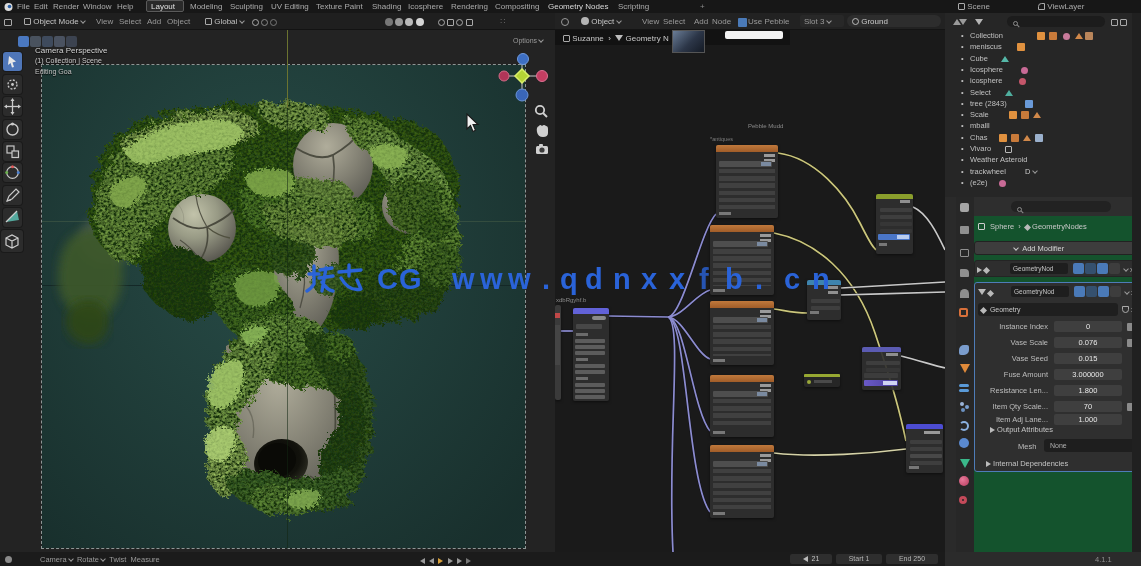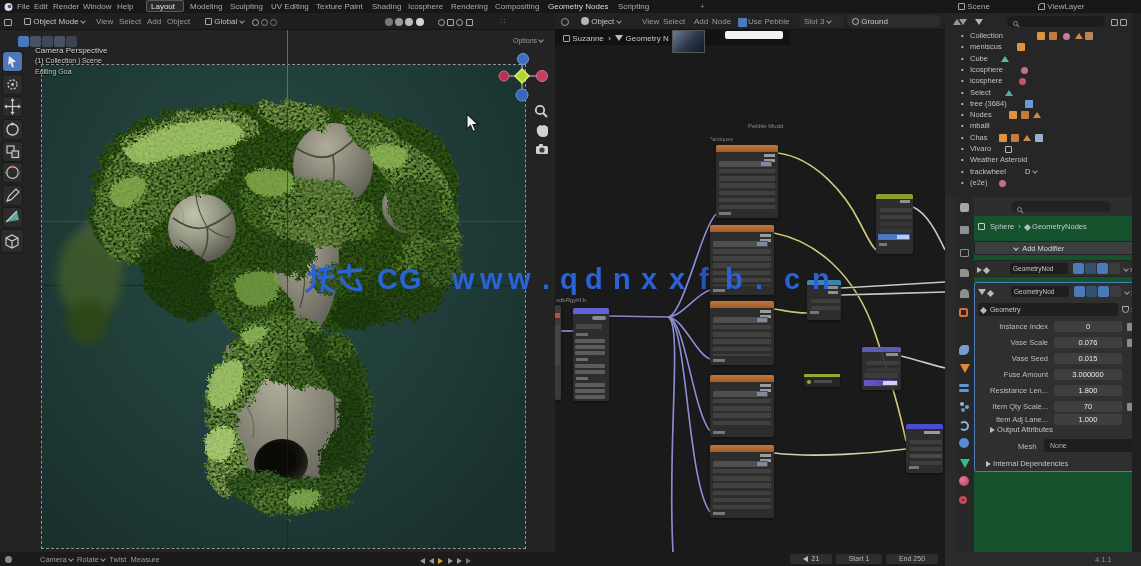--- a/index.html
+++ b/index.html
@@ -539,24 +539,24 @@
    <div class="orow" style="left:16px;top:52px">•</div>
           <span class="orow" style="left:25px;top:52px">Icosphere</span>
    <span class="orow" style="left:76px;top:53px"><span class="ici" style="width:7px;height:7px;background:#c86a96"></span></span>
    <div class="orow" style="left:16px;top:63px">•</div>
           <span class="orow" style="left:25px;top:63px">icosphere</span>
    <span class="orow" style="left:74px;top:64px"><span class="ici" style="width:7px;height:7px;background:#c4566a"></span></span>
    <div class="orow" style="left:16px;top:75px">•</div>
           <span class="orow" style="left:25px;top:75px">Select</span>
    <span class="orow" style="left:60px;top:76px"><span class="itu" style="border-bottom-color:#4fae9e"></span></span>
    <div class="orow" style="left:16px;top:86px">•</div>
-          <span class="orow" style="left:25px;top:86px">tree (3684)</span>
+          <span class="orow" style="left:25px;top:86px">tree (2843)</span>
    <span class="orow" style="left:80px;top:87px"><span class="isq" style="width:8px;height:8px;background:#6a9ad8"></span></span>
    <div class="orow" style="left:16px;top:97px">•</div>
-          <span class="orow" style="left:25px;top:97px">Nodes</span>
+          <span class="orow" style="left:25px;top:97px">Scale</span>
    <span class="orow" style="left:64px;top:98px"><span class="isq" style="width:8px;height:8px;background:#e0913f"></span></span>
    <span class="orow" style="left:76px;top:98px"><span class="isq" style="width:8px;height:8px;background:#c87a3a"></span></span>
    <span class="orow" style="left:88px;top:98px"><span class="itu" style="border-bottom-color:#d0884a"></span></span>
    <div class="orow" style="left:16px;top:108px">•</div>
           <span class="orow" style="left:25px;top:108px">mballl</span>
    <div class="orow" style="left:16px;top:120px">•</div>
           <span class="orow" style="left:25px;top:120px">Chas</span>
    <span class="orow" style="left:54px;top:121px"><span class="isq" style="width:8px;height:8px;background:#e0913f"></span></span>
    <span class="orow" style="left:66px;top:121px"><span class="isq" style="width:8px;height:8px;background:#c87a3a"></span></span>
    <span class="orow" style="left:78px;top:121px"><span class="itu" style="border-bottom-color:#d0884a"></span></span>

